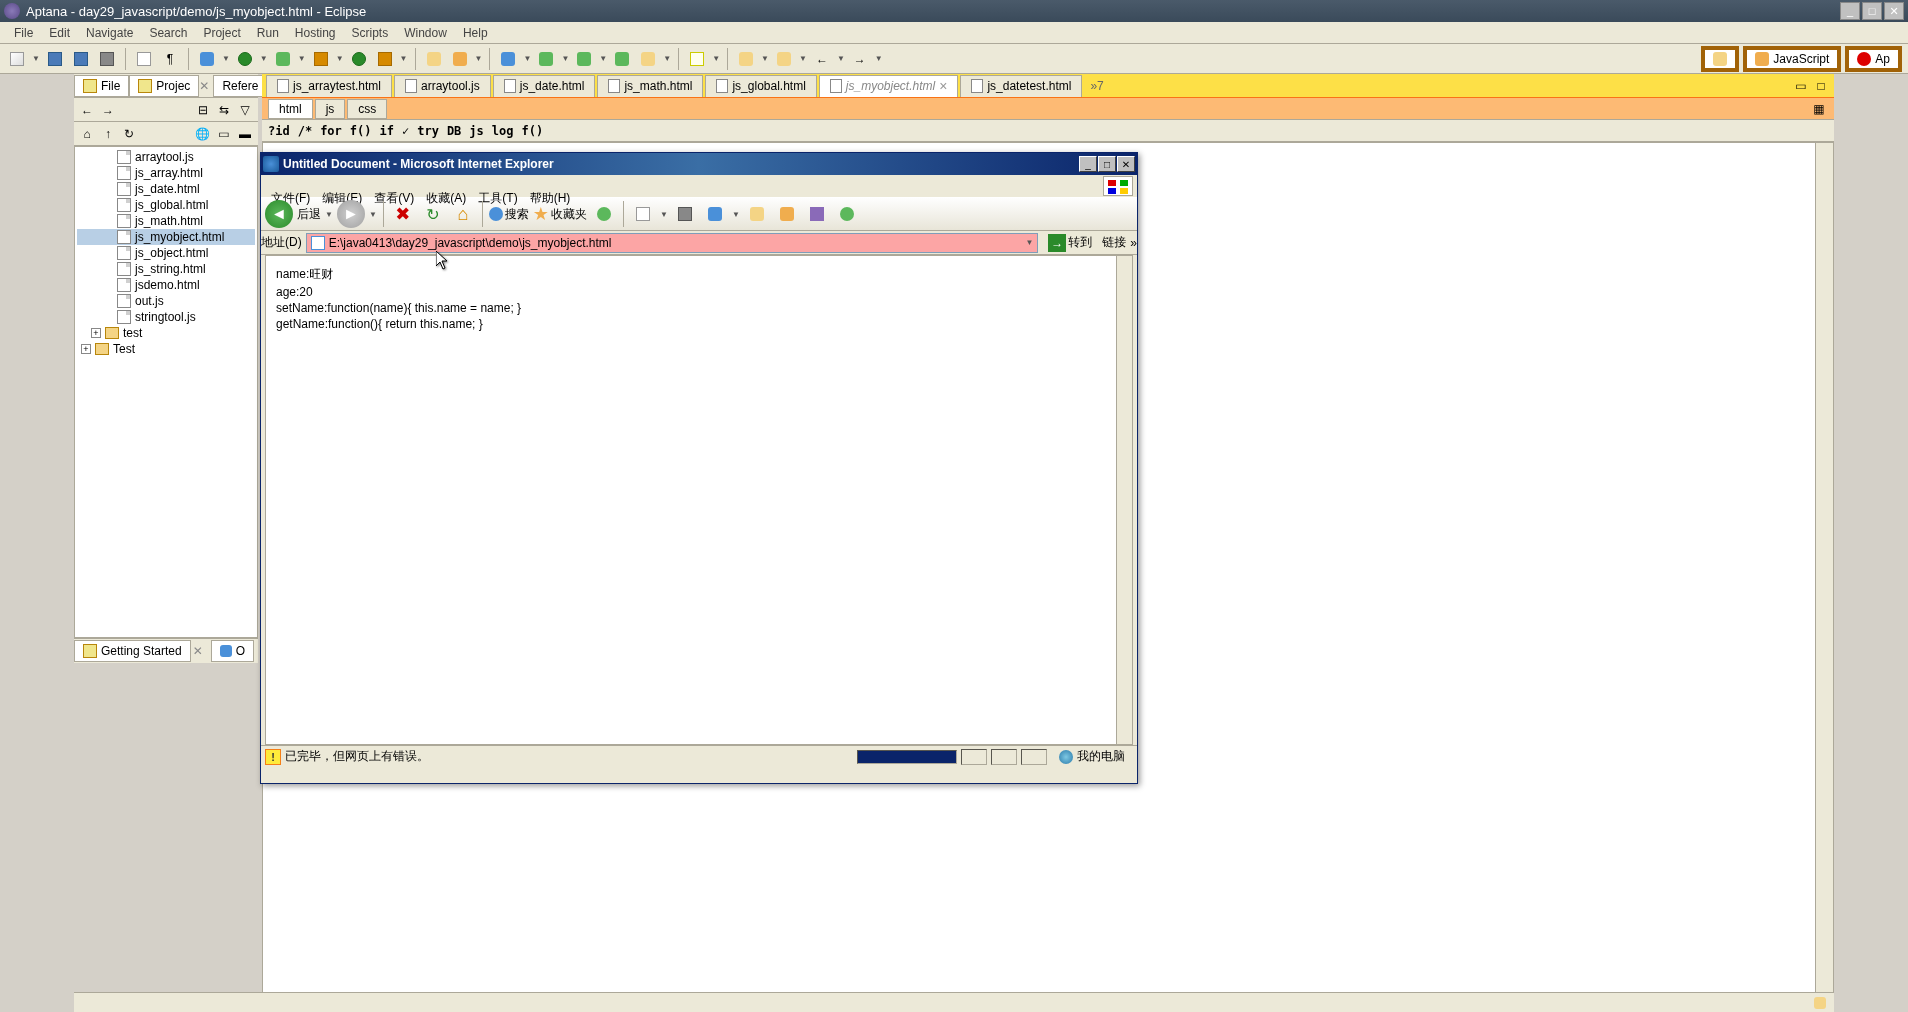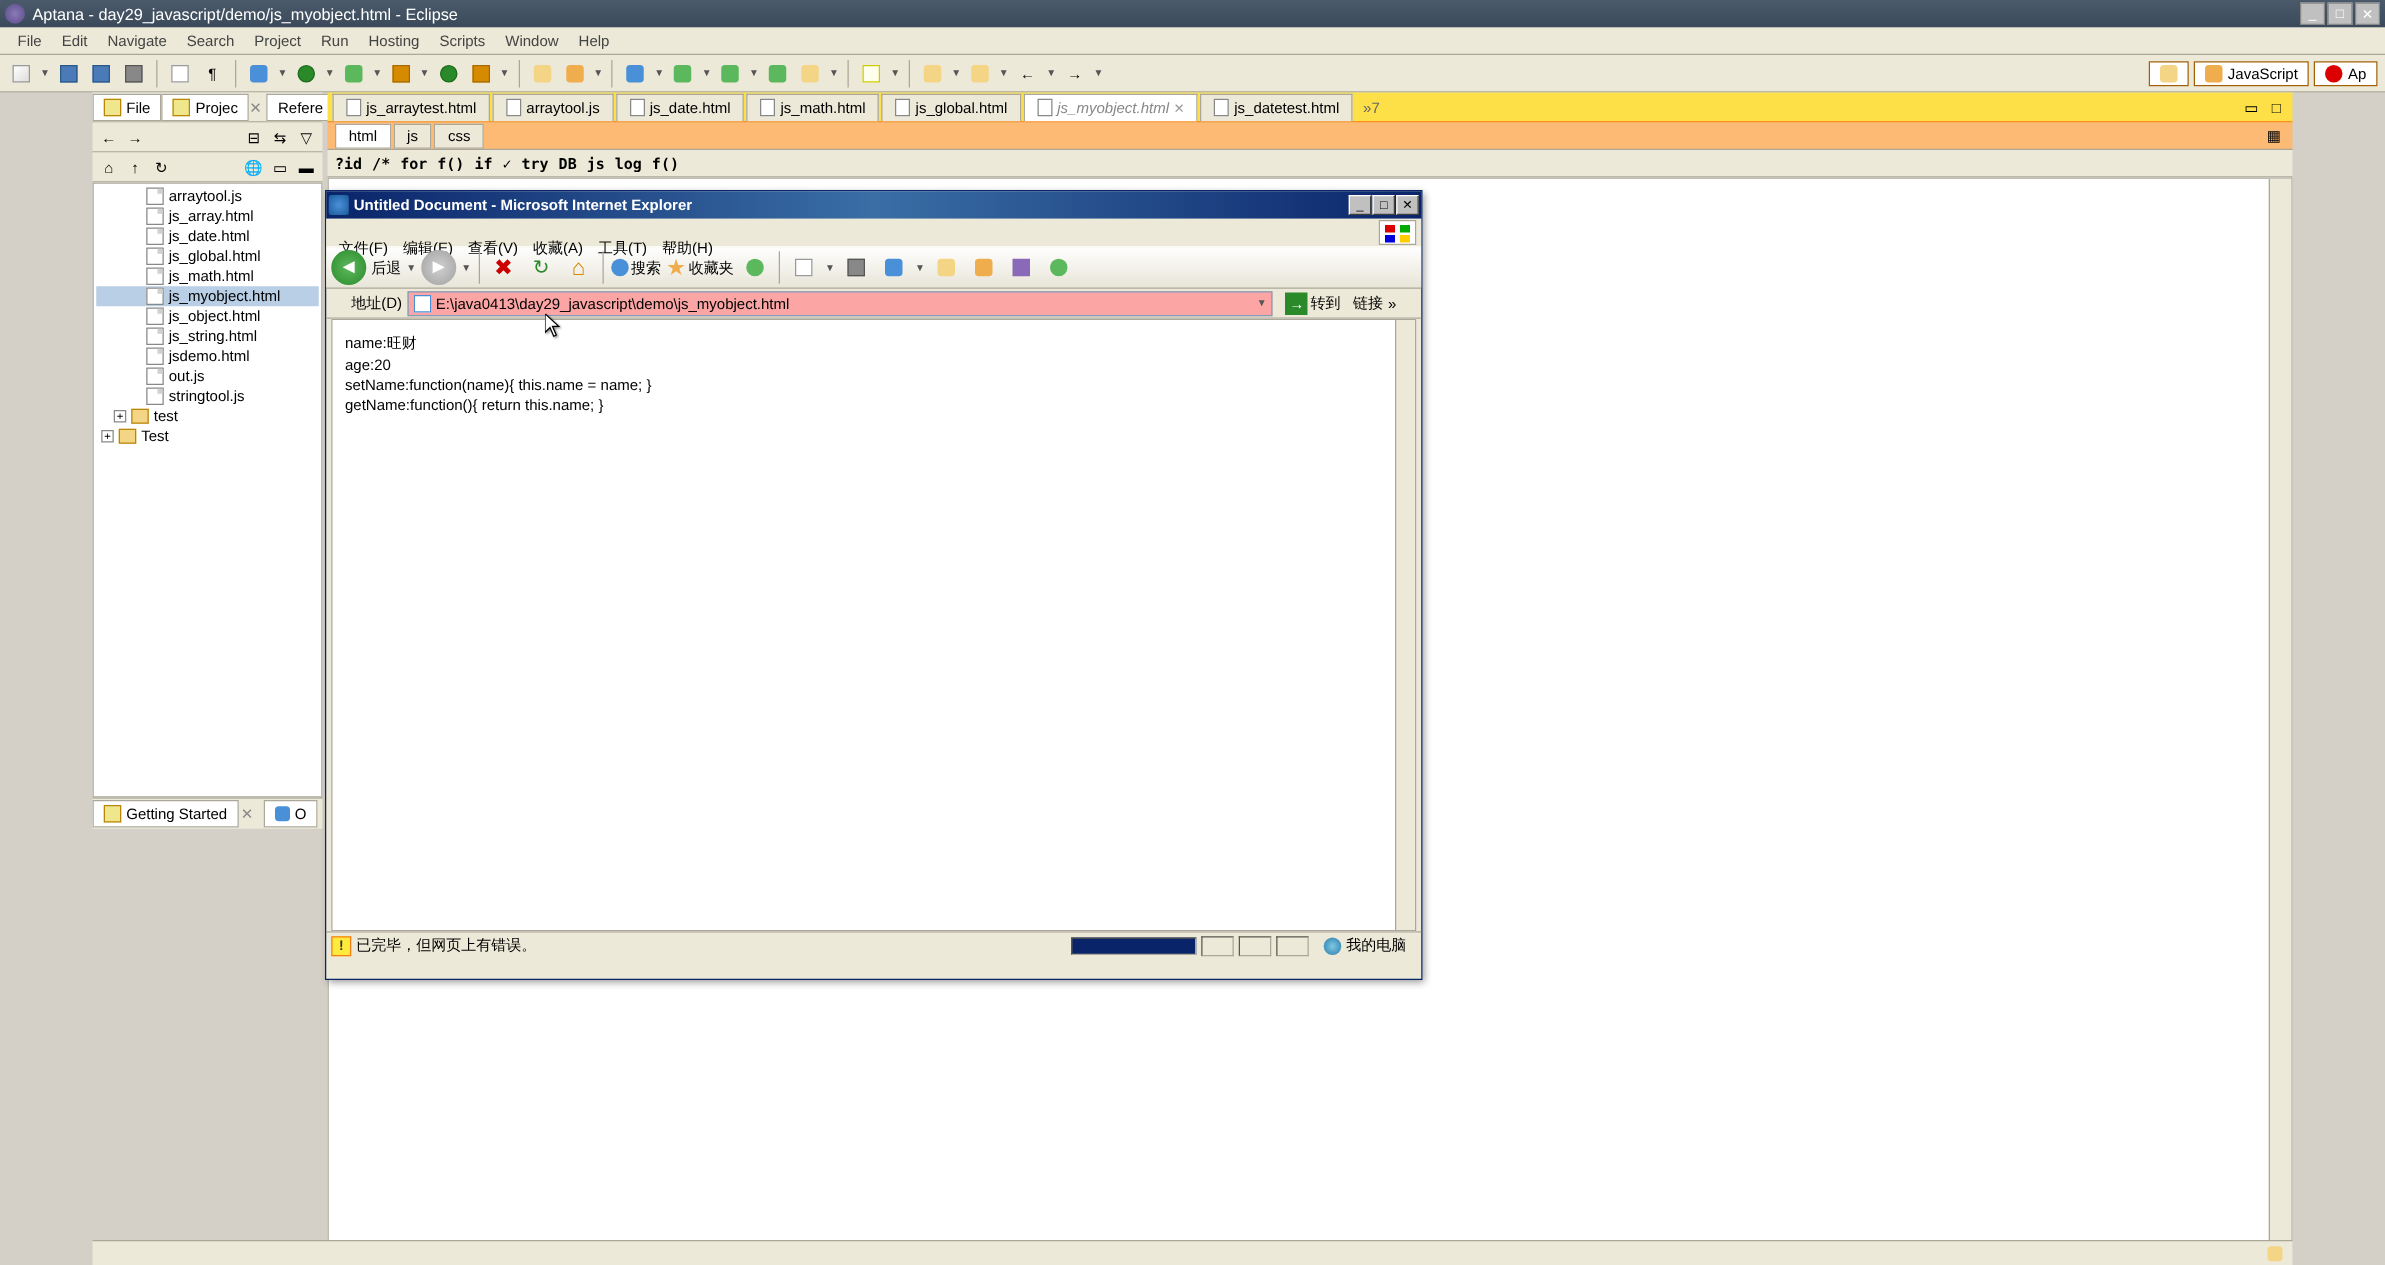--- a/index.html
+++ b/index.html
@@ -14,21 +14,21 @@
 
 
 .eclipse-menubar { background: #ece9d8; height: 22px; display: flex; align-items: center; padding: 0 6px; border-bottom: 1px solid #aca899; }
 .eclipse-menubar .menu-item { padding: 2px 8px; cursor: pointer; color: #444; }
 
 
 .eclipse-toolbar { background: #ece9d8; height: 30px; display: flex; align-items: center; padding: 0 6px; border-bottom: 1px solid #aca899; gap: 4px; }
 .toolbar-btn { width: 22px; height: 22px; border: 1px solid transparent; display: flex; align-items: center; justify-content: center; cursor: pointer; border-radius: 2px; }
 .toolbar-sep { width: 1px; height: 22px; background: #aca899; margin: 0 3px; }
 .toolbar-right { margin-left: auto; display: flex; align-items: center; gap: 4px; }
-.perspective-btn { display: flex; align-items: center; gap: 4px; padding: 2px 8px; border: 1px solid #a16207; background: #fff; cursor: pointer; }
+.perspective-btn { display: flex; align-items: center; gap: 4px; padding: 2px 8px; border: 4px solid #a16207; background: #fff; cursor: pointer; }
 
 
 .main-area { position: absolute; top: 74px; left: 74px; right: 74px; bottom: 14px; display: flex; }
 
 
 .left-panel { width: 184px; display: flex; flex-direction: column; }
 .view-tabs { height: 24px; background: #ece9d8; display: flex; align-items: center; border-bottom: 1px solid #aca899; }
 .view-tab { padding: 3px 8px; border: 1px solid #aca899; background: #fff; display: flex; align-items: center; gap: 4px; cursor: pointer; height: 22px; }
 .view-tab .tab-icon { width: 14px; height: 14px; background: #f0e68c; border: 1px solid #b8860b; }
 .view-close { width: 14px; height: 14px; display: flex; align-items: center; justify-content: center; cursor: pointer; color: #888; }
@@ -77,21 +77,21 @@
 .ie-toolbar { height: 34px; display: flex; align-items: center; padding: 0 4px; gap: 4px; border-top: 1px solid #fff; border-bottom: 1px solid #aca899; background: linear-gradient(to bottom, #fefefe, #e8e5d8); }
 .ie-nav-btn { width: 28px; height: 28px; border-radius: 50%; display: flex; align-items: center; justify-content: center; cursor: pointer; font-size: 16px; color: #fff; }
 .ie-nav-back { background: radial-gradient(circle, #5cb85c, #2a8a2a); }
 .ie-nav-fwd { background: radial-gradient(circle, #d0d0d0, #a0a0a0); }
 .ie-btn { width: 26px; height: 26px; display: flex; align-items: center; justify-content: center; cursor: pointer; border: 1px solid transparent; }
 .ie-stop { color: #c00; font-size: 18px; }
 .ie-refresh { color: #2a8a2a; font-size: 16px; }
 .ie-home { color: #d68a00; font-size: 18px; }
 .ie-search-label { display: flex; align-items: center; gap: 2px; }
 .ie-toolbar-sep { width: 1px; height: 26px; background: #aca899; margin: 0 2px; }
-.ie-addressbar { height: 24px; display: flex; align-items: center; padding: 0 20px; gap: 4px; border-bottom: 1px solid #aca899; }
+.ie-addressbar { height: 24px; display: flex; align-items: center; padding: 0 0; gap: 4px; border-bottom: 1px solid #aca899; }
 .ie-addr-label { font-weight: normal; }
 .ie-addr-input { flex: 1; height: 20px; border: 1px solid #7f9db9; background: #fca5a5; display: flex; align-items: center; padding: 0 4px; gap: 4px; }
 .ie-addr-input .page-icon { width: 14px; height: 14px; background: #fff; border: 1px solid #4a90d9; }
 .ie-go-btn { display: flex; align-items: center; gap: 2px; padding: 2px 6px; cursor: pointer; }
 .ie-go-btn .go-icon { width: 18px; height: 18px; background: #2a8a2a; display: flex; align-items: center; justify-content: center; color: #fff; }
 .ie-content { background: #fff; border: 1px solid #aca899; margin: 0 4px; height: 490px; padding: 10px; font-family: 'Times New Roman', serif; font-size: 16px; overflow: auto; position: relative; }
 .ie-content .line { margin-bottom: 2px; }
 .ie-scrollbar-v { position: absolute; right: 0; top: 0; bottom: 0; width: 16px; background: #ece9d8; border-left: 1px solid #aca899; }
 .ie-statusbar { height: 22px; display: flex; align-items: center; padding: 0 4px; gap: 4px; border-top: 1px solid #aca899; }
 .ie-status-icon { width: 16px; height: 16px; background: #ffeb3b; border: 1px solid #f57f17; display: flex; align-items: center; justify-content: center; color: #333; font-size: 11px; font-weight: bold; }

